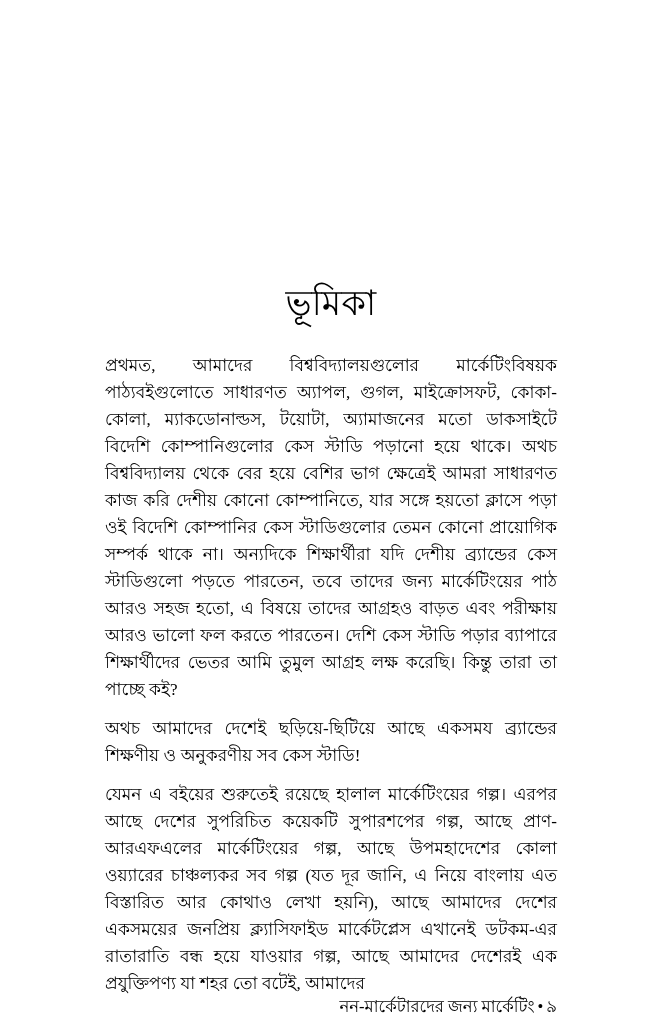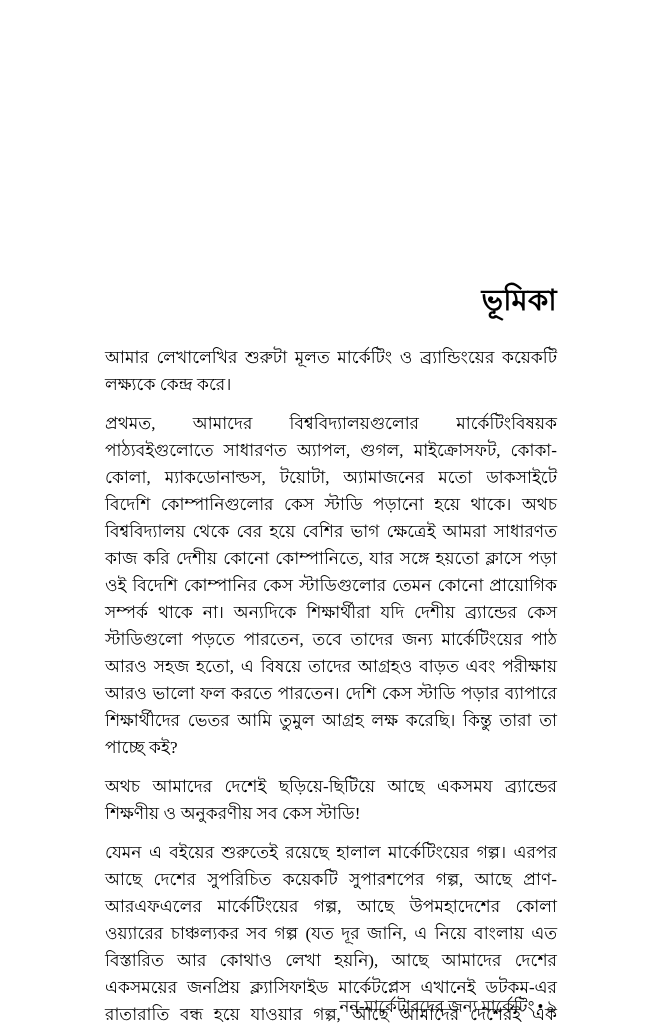--- a/index.html
+++ b/index.html
@@ -26,23 +26,23 @@
 
   
   .text-column {
     position: absolute;
     left: 105px;
     top: 282px;
     width: 452px;
   }
 
   .chapter-title {
-    font-size: 29px;
-    font-weight: bold;
-    text-align: right;
+    font-size: 35px;
+    font-weight: normal;
+    text-align: center;
     line-height: 1.25;
     margin: 0 0 26px 0;
     letter-spacing: 0.3px;
     font-family: "Liberation Serif", "DejaVu Serif", serif;
   }
 
   .para {
     font-size: 17.1px;
     line-height: 27px;
     text-align: justify;
@@ -73,21 +73,20 @@
 </style>
 </head>
 <body>
 
 <div class="page">
 
   <div class="text-column">
 
     <h1 class="chapter-title">ভূমিকা</h1>
 
-    <p class="para">আমার লেখালেখির শুরুটা মূলত মার্কেটিং ও ব্র্যান্ডিংয়ের কয়েকটি লক্ষ্যকে কেন্দ্র করে।</p>
 
     <p class="para">প্রথমত, আমাদের বিশ্ববিদ্যালয়গুলোর মার্কেটিংবিষয়ক পাঠ্যবইগুলোতে সাধারণত অ্যাপল, গুগল, মাইক্রোসফট, কোকা-কোলা, ম্যাকডোনাল্ডস, টয়োটা, অ্যামাজনের মতো ডাকসাইটে বিদেশি কোম্পানিগুলোর কেস স্টাডি পড়ানো হয়ে থাকে। অথচ বিশ্ববিদ্যালয় থেকে বের হয়ে বেশির ভাগ ক্ষেত্রেই আমরা সাধারণত কাজ করি দেশীয় কোনো কোম্পানিতে, যার সঙ্গে হয়তো ক্লাসে পড়া ওই বিদেশি কোম্পানির কেস স্টাডিগুলোর তেমন কোনো প্রায়োগিক সম্পর্ক থাকে না। অন্যদিকে শিক্ষার্থীরা যদি দেশীয় ব্র্যান্ডের কেস স্টাডিগুলো পড়তে পারতেন, তবে তাদের জন্য মার্কেটিংয়ের পাঠ আরও সহজ হতো, এ বিষয়ে তাদের আগ্রহও বাড়ত এবং পরীক্ষায় আরও ভালো ফল করতে পারতেন। দেশি কেস স্টাডি পড়ার ব্যাপারে শিক্ষার্থীদের ভেতর আমি তুমুল আগ্রহ লক্ষ করেছি। কিন্তু তারা তা পাচ্ছে কই?</p>
 
     <p class="para">অথচ আমাদের দেশেই ছড়িয়ে-ছিটিয়ে আছে একসময ব্র্যান্ডের শিক্ষণীয় ও অনুকরণীয় সব কেস স্টাডি!</p>
 
     <p class="para">যেমন এ বইয়ের শুরুতেই রয়েছে হালাল মার্কেটিংয়ের গল্প। এরপর আছে দেশের সুপরিচিত কয়েকটি সুপারশপের গল্প, আছে প্রাণ-আরএফএলের মার্কেটিংয়ের গল্প, আছে উপমহাদেশের কোলা ওয়্যারের চাঞ্চল্যকর সব গল্প (যত দূর জানি, এ নিয়ে বাংলায় এত বিস্তারিত আর কোথাও লেখা হয়নি), আছে আমাদের দেশের একসময়ের জনপ্রিয় ক্ল্যাসিফাইড মার্কেটপ্লেস এখানেই ডটকম-এর রাতারাতি বন্ধ হয়ে যাওয়ার গল্প, আছে আমাদের দেশেরই এক প্রযুক্তিপণ্য যা শহর তো বটেই, আমাদের</p>
 
   </div>
 
   <div class="page-footer">

